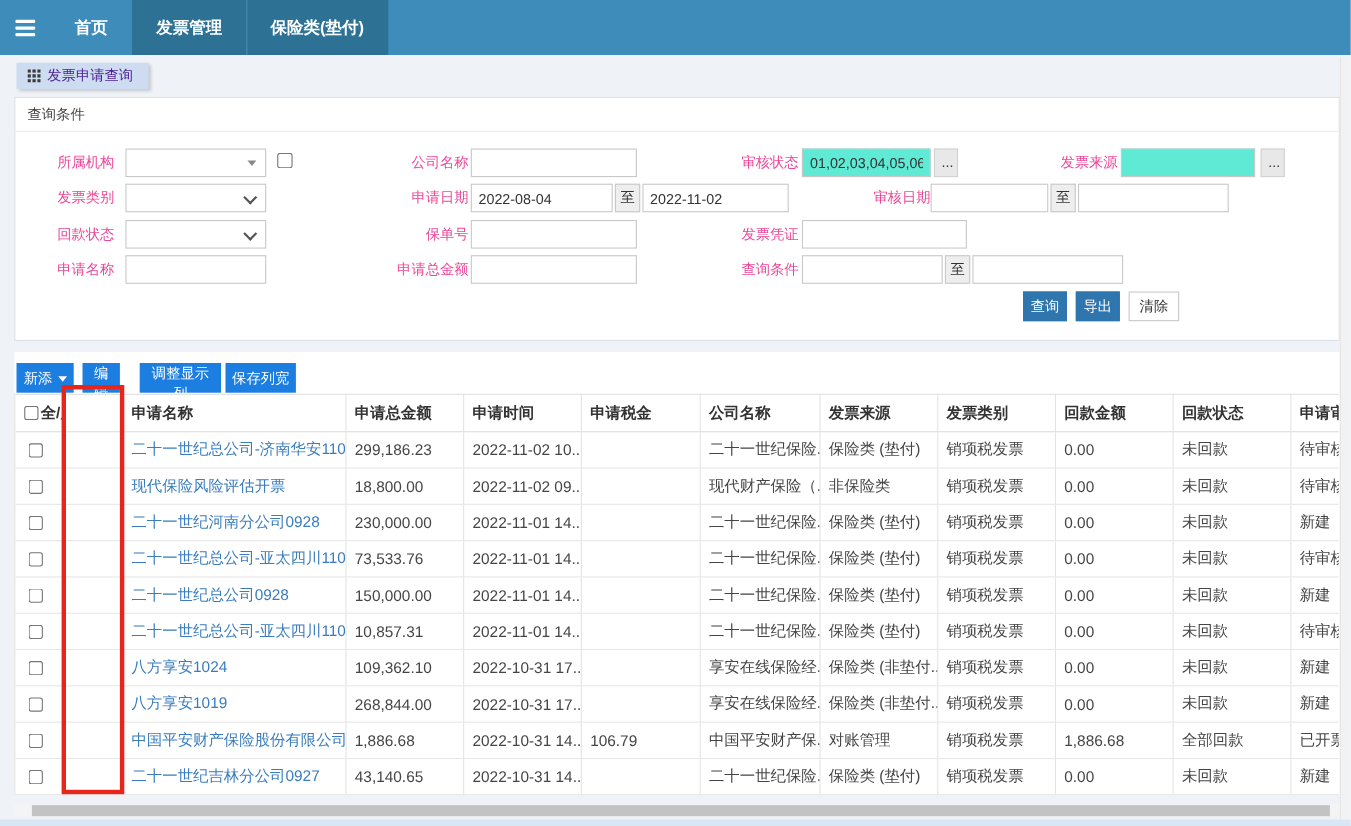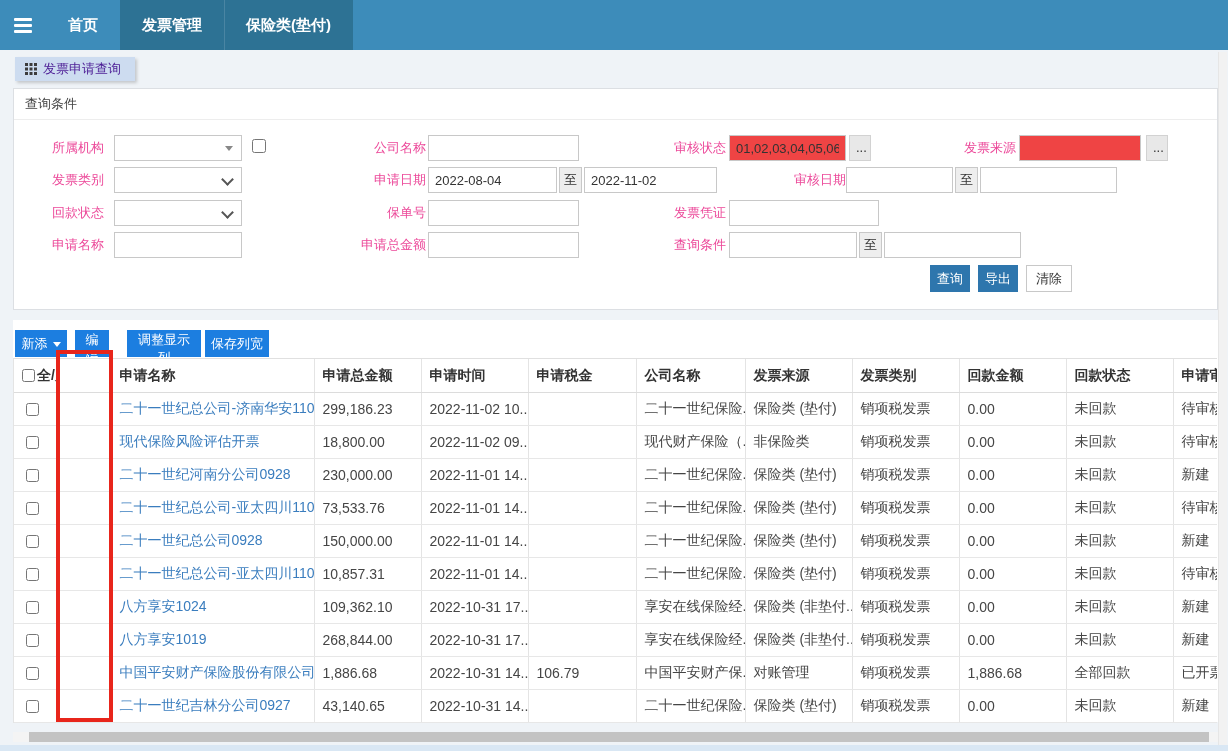--- a/index.html
+++ b/index.html
@@ -24,21 +24,21 @@
   .power-wrap{width:30px;height:30px;position:relative;cursor:pointer;}
   
   .page-tab{position:absolute;left:15px;top:57px;height:24px;background:#cddcf0;display:flex;align-items:center;
     padding:0 14px 0 10px;box-shadow:2px 2px 3px rgba(0,0,0,.18);cursor:pointer;}
   .page-tab span{margin-left:6px;font-size:13px;color:#4c1d95;}
   
   .query-panel{position:absolute;left:13px;top:88px;width:1205px;height:222px;background:#fff;border:1px solid #dcdfe3;box-sizing:border-box;}
   .qp-title{height:30px;line-height:30px;padding-left:11px;font-size:13px;color:#444;border-bottom:1px solid #ededed;}
   .lbl{position:absolute;width:90px;text-align:right;line-height:26px;font-size:13px;color:#ec4899;white-space:nowrap;}
   .ctl{position:absolute;height:26px;box-sizing:border-box;border:1px solid #c8c8c8;background:#fff;font-size:13px;color:#333;padding:0 6px;font-family:inherit;}
-  .ctl.gray{background:#ef4444;}
+  .ctl.gray{background:#5eead4;}
   .sel{cursor:pointer;}
   .chev{position:absolute;right:9px;top:7px;width:7px;height:7px;border-right:2px solid #555;border-bottom:2px solid #555;transform:rotate(45deg);}
   .tri{position:absolute;right:8px;top:10px;width:0;height:0;border-left:4px solid transparent;border-right:4px solid transparent;border-top:5px solid #888;}
   .to-box{position:absolute;height:26px;width:23px;box-sizing:border-box;background:#eeeeee;border:1px solid #c8c8c8;text-align:center;line-height:24px;font-size:13px;color:#333;}
   .dots-btn{position:absolute;height:26px;width:22px;box-sizing:border-box;background:#e8e8e8;border:1px solid #d2d2d2;text-align:center;line-height:22px;font-size:13px;color:#333;cursor:pointer;}
   .cbx{position:absolute;width:14px;height:14px;margin:0;}
   .btn{position:absolute;height:27px;box-sizing:border-box;font-size:13px;font-family:inherit;cursor:pointer;}
   .btn-primary{background:#2e76ad;border:1px solid #2e76ad;color:#fff;}
   .btn-plain{background:#fff;border:1px solid #c8c8c8;color:#333;}
   

